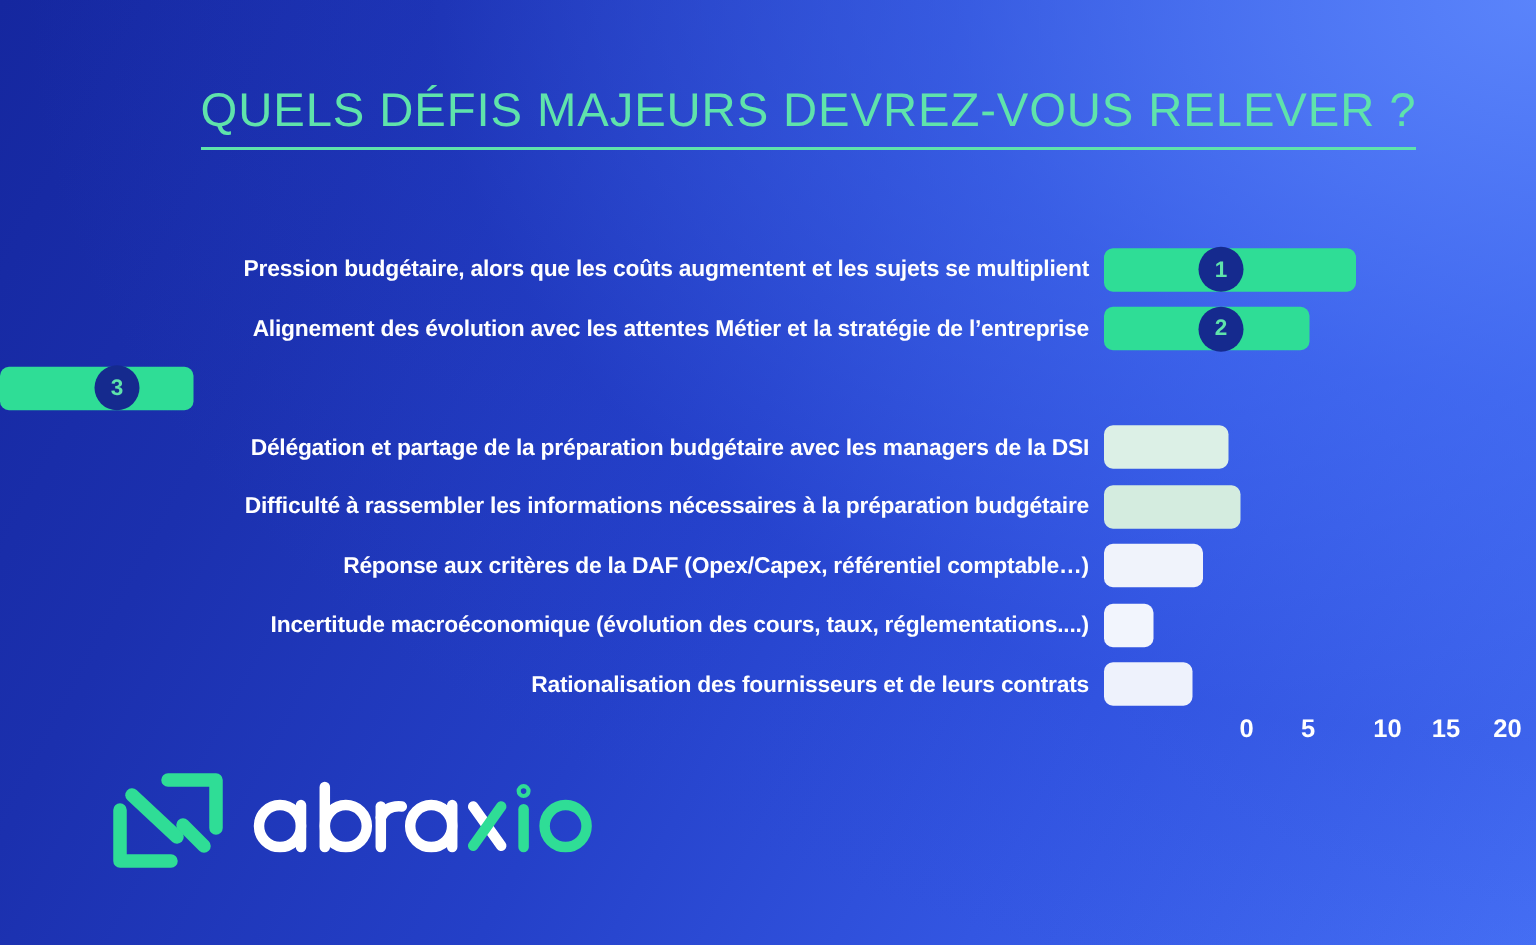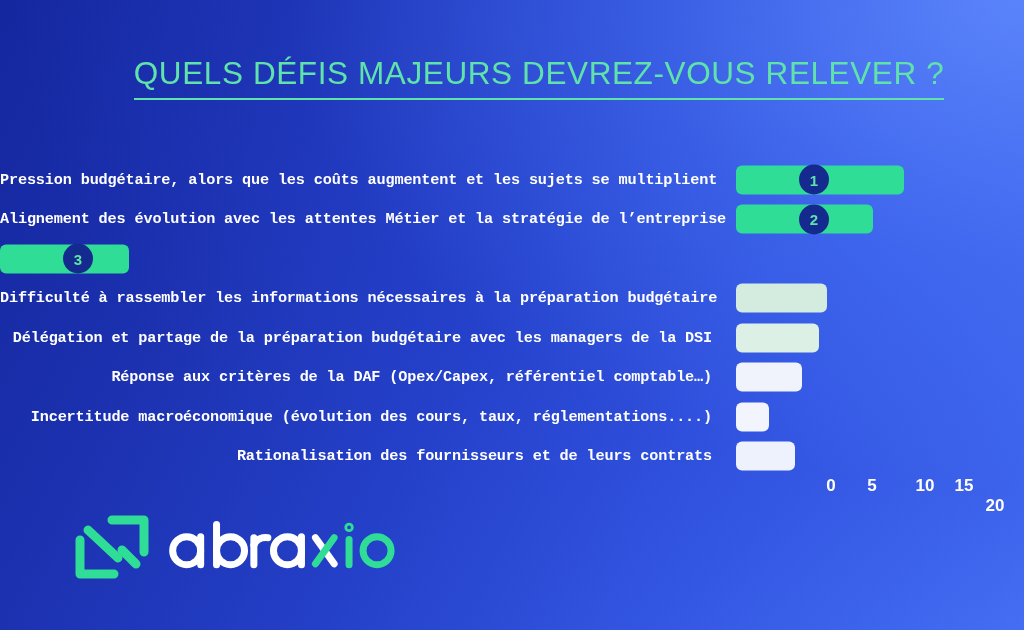--- a/index.html
+++ b/index.html
@@ -63,28 +63,28 @@
   }
   .row {
     position: relative;
     height: 39.5px;
     display: flex;
     align-items: center;
   }
   .row-label {
     width: 736px;
     text-align: right;
-    padding-right: 24px;
+    padding-right: 10px;
     box-sizing: border-box;
     color: #ffffff;
     font-size: 15.2px;
     font-weight: bold;
     letter-spacing: -0.15px;
     white-space: nowrap;
-    font-family: Liberation Mono, monospace;
+    font-family: Liberation Sans, sans-serif;
   }
   .bar-track {
     position: relative;
     width: 193px;
     height: 100%;
   }
   .bar {
     position: absolute;
     left: 0;
     top: 50%;
@@ -175,29 +175,29 @@
           </div>
         </div>
         <div class="row">
           <div class="bar-track">
             <div class="bar" style="width: 128.74px;">
               <div class="badge" style="left: 78px; transform: translate(-50%, -50%);">3</div>
             </div>
           </div>
         </div>
         <div class="row">
+          <div class="row-label">Délégation et partage de la préparation budgétaire avec les managers de la DSI</div>
+          <div class="bar-track">
+            <div class="bar tint2" style="width: 82.82px;"></div>
+          </div>
+        </div>
+        <div class="row">
           <div class="row-label">Difficulté à rassembler les informations nécessaires à la préparation budgétaire</div>
           <div class="bar-track">
             <div class="bar tint1" style="width: 91.02px;"></div>
-          </div>
-        </div>
-        <div class="row">
-          <div class="row-label">Délégation et partage de la préparation budgétaire avec les managers de la DSI</div>
-          <div class="bar-track">
-            <div class="bar tint2" style="width: 82.82px;"></div>
           </div>
         </div>
         <div class="row">
           <div class="row-label">Réponse aux critères de la DAF (Opex/Capex, référentiel comptable…)</div>
           <div class="bar-track">
             <div class="bar tint3" style="width: 65.6px;"></div>
           </div>
         </div>
         <div class="row">
           <div class="row-label">Incertitude macroéconomique (évolution des cours, taux, réglementations....)</div>
@@ -212,21 +212,21 @@
           </div>
         </div>
       </div>
   </div>
 
   <div class="axis" id="axis">
       <span class="tick" style="left: 11px;">0</span>
       <span class="tick" style="left: 52px;">5</span>
       <span class="tick" style="left: 93px; margin-left: 12px;">10</span>
       <span class="tick" style="left: 144px;">15</span>
-      <span class="tick" style="left: 175px; margin-top: 20px;">20</span>
+      <span class="tick" style="left: 185px;">20</span>
     </div>
 
   <div class="logo">
     <svg class="logo-mark" viewBox="0 0 76 70" aria-hidden="true">
       <g fill="none" stroke="#2fdd96" stroke-width="9" stroke-linecap="round" stroke-linejoin="round">
         <polyline points="6,28 6,62 40,62"></polyline>
         <line x1="14" y1="18" x2="44" y2="46"></line>
         <polyline points="70,40 70,8 38,8"></polyline>
         <line x1="62" y1="52" x2="48" y2="38"></line>
       </g>

